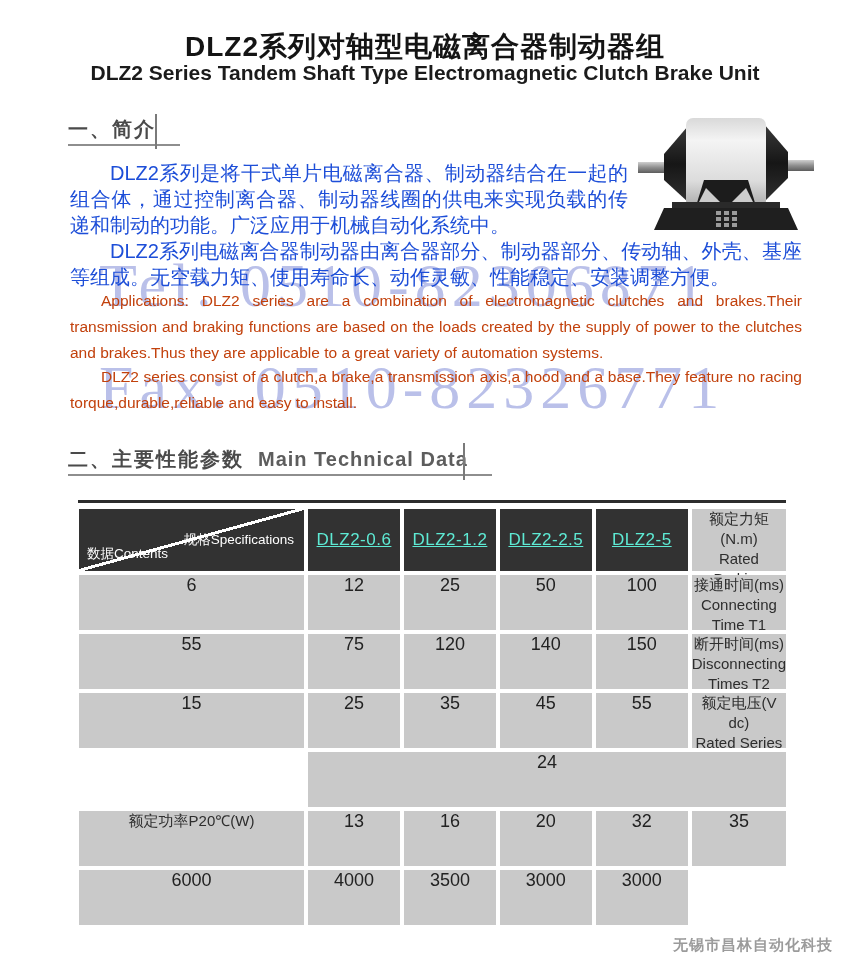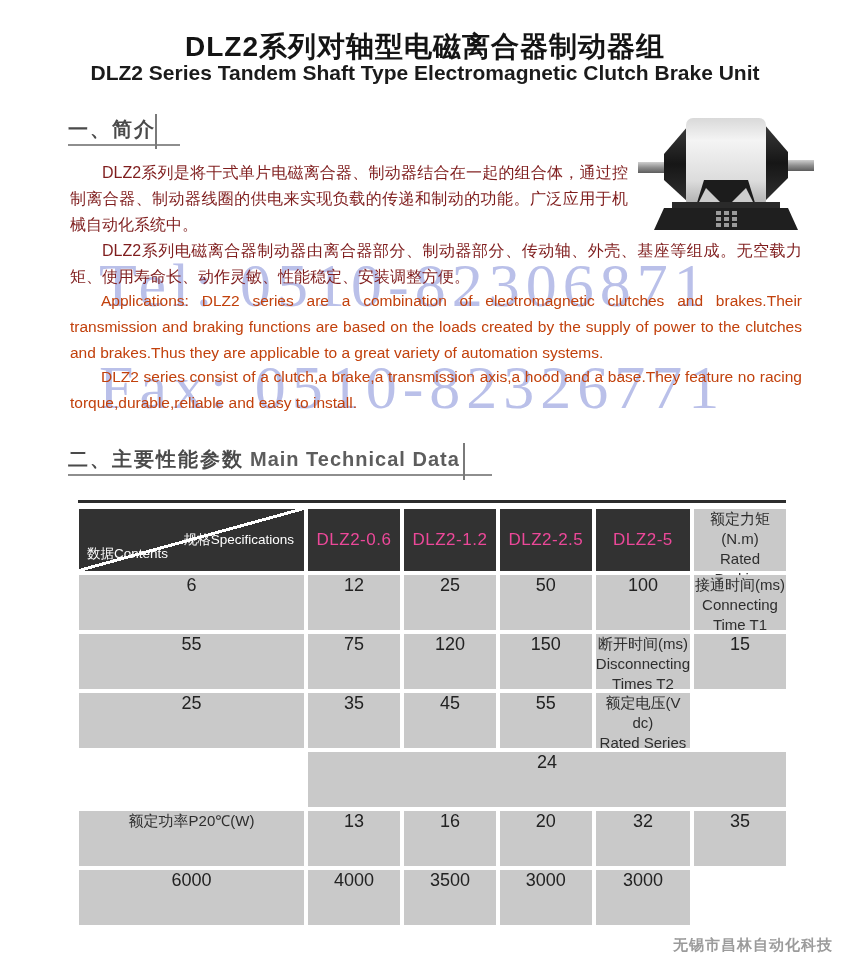--- a/index.html
+++ b/index.html
@@ -23,48 +23,48 @@
     position:absolute;top:28px;left:0;width:100%;text-align:center;
     font-size:28px;font-weight:bold;color:#141414;letter-spacing:1px;
   }
   .title-en{
     position:absolute;top:61px;left:0;width:100%;text-align:center;
     font-size:21px;font-weight:bold;color:#1b1b1b;
   }
   .sec-head{position:absolute;left:68px;font-size:20px;font-weight:bold;color:#4a4a4a;letter-spacing:2px;}
   .sec1-head{top:116px;}
   .sec2-head{top:446px;}
-  .sec2-head .en{color:#5d5d5d;letter-spacing:1px;margin-left:6px;}
+  .sec2-head .en{color:#5d5d5d;letter-spacing:1px;margin-left:14px;}
   .rule{position:absolute;height:2px;background:#8e8e8e;}
   .rule1{left:68px;top:144px;width:112px;}
   .rule2{left:68px;top:474px;width:424px;}
   .tick{position:absolute;width:2px;background:#7a7a7a;}
   .tick1{left:155px;top:114px;height:35px;}
   .tick2{left:463px;top:443px;height:37px;}
   .photo{position:absolute;left:636px;top:110px;width:180px;height:124px;}
   .para{
     position:absolute;left:70px;text-align:justify;
-    font-size:16px;line-height:26px;color:#7f1d1d;
+    font-size:20px;line-height:26px;color:#1d4ed8;
     text-indent:2em;margin:0;
   }
   .para-zh1{top:160px;width:558px;}
   .para-zh2{top:238px;width:732px;}
   .para-en{font-size:15.5px;color:#c2410c;}
   .para-en1{top:288px;width:732px;}
   .para-en2{top:364px;width:732px;}
   
   .tbl-topbar{position:absolute;left:78px;top:500px;width:708px;height:3px;background:#2d2d2d;}
   .tbl{
     position:absolute;left:79px;top:509px;width:707px;
     display:grid;grid-template-columns:225px repeat(5,1fr);
     grid-template-rows:62px repeat(6,55px);gap:4px;background:#ffffff;
   }
   .th{
-    background:#323232;color:#ec4899;display:flex;align-items:center;justify-content:center;
-    font-size:17px;letter-spacing:.5px;
+    background:#323232;color:#5eead4;display:flex;align-items:center;justify-content:center;
+    font-size:17px;letter-spacing:.5px;text-decoration:underline;
   }
   .corner{
     position:relative;background:#323232;
     background-image:linear-gradient(to bottom right,
       rgba(0,0,0,0) calc(50% - 2px),#ffffff calc(50% - 2px),
       #ffffff calc(50% + 1px),rgba(0,0,0,0) calc(50% + 1px));
   }
   .corner .spec{position:absolute;top:22px;right:10px;color:#fff;font-size:13.5px;}
   .corner .cont{position:absolute;bottom:8px;left:8px;color:#fff;font-size:13.5px;}
   .cell{
@@ -173,20 +173,21 @@
       <div class="cell val-cell">50</div>
       <div class="cell val-cell">100</div>
 
       <div class="cell label-cell">
         <div>接通时间(ms)</div>
         <div>Connecting Time T1</div>
       </div>
       <div class="cell val-cell">55</div>
       <div class="cell val-cell">75</div>
       <div class="cell val-cell">120</div>
+      <div class="cell val-cell">140</div>
       <div class="cell val-cell">150</div>
 
       <div class="cell label-cell">
         <div>断开时间(ms)</div>
         <div>Disconnecting Times T2</div>
       </div>
       <div class="cell val-cell">15</div>
       <div class="cell val-cell">25</div>
       <div class="cell val-cell">35</div>
       <div class="cell val-cell">45</div>

